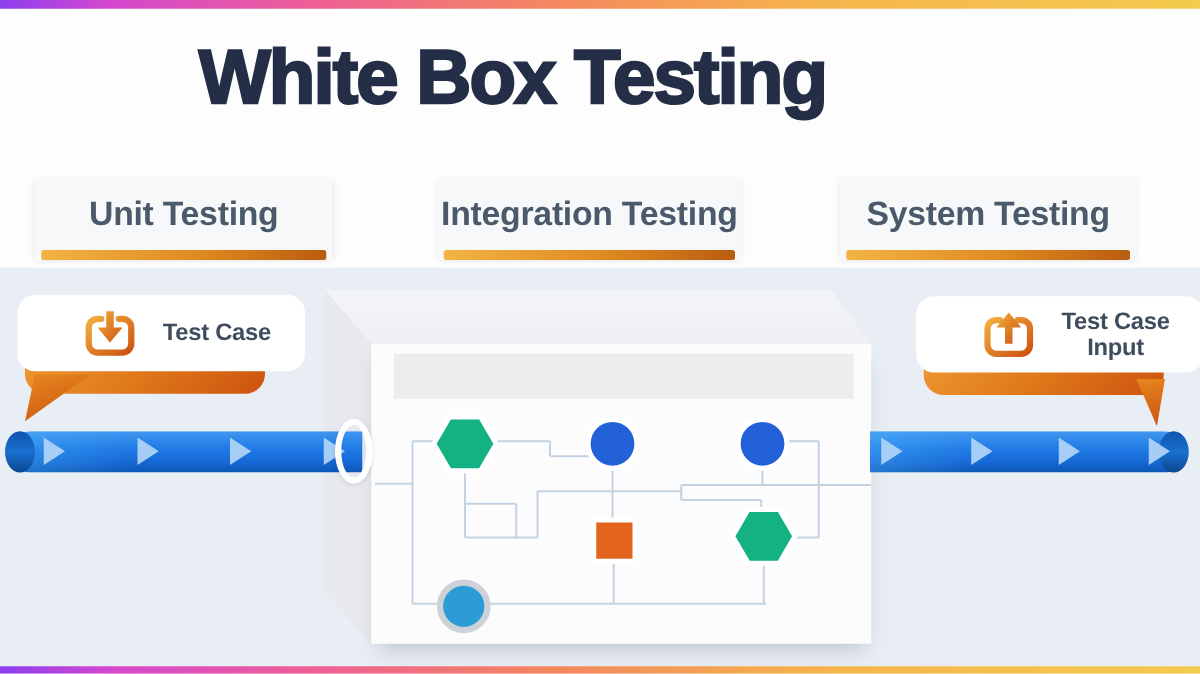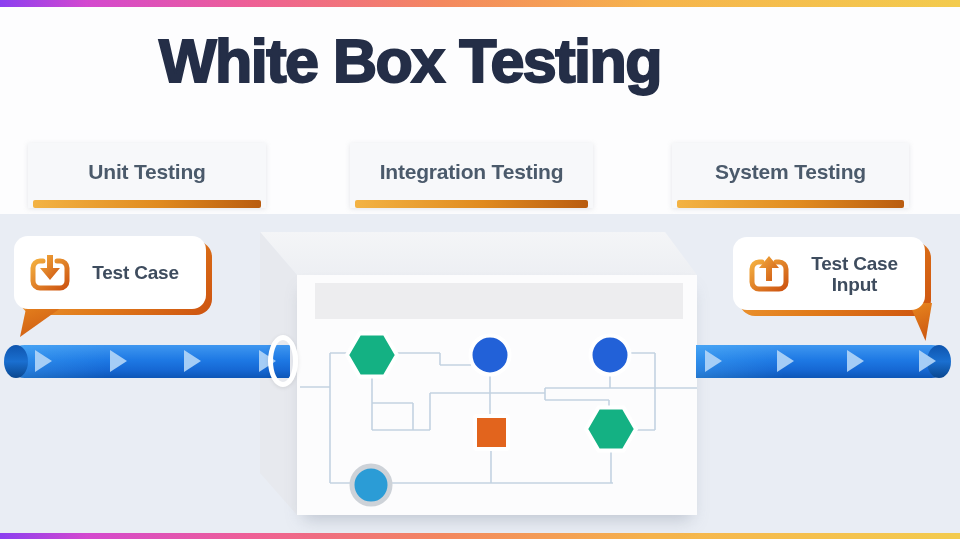--- a/index.html
+++ b/index.html
@@ -29,21 +29,21 @@
   }
 
   
   .stage{
     position:absolute;top:143px;height:65px;
     background:#f7f8fa;box-shadow:0 1px 5px rgba(140,145,160,.22);
     display:flex;flex-direction:column;
   }
   .stage .stage-label{
     flex:1;display:flex;align-items:center;justify-content:center;
-    font-size:21px;font-weight:bold;color:#4b5a6b;letter-spacing:-.2px;
+    font-size:27px;font-weight:bold;color:#4b5a6b;letter-spacing:-.2px;
   }
   .stage .stage-underline{
     height:8px;width:calc(100% - 10px);margin:0 auto;border-radius:2px;
     background:linear-gradient(90deg,#f3b344 0%,#e08a1f 55%,#b95c10 100%);
   }
   .stage.s1{left:28px;width:238px;}
   .stage.s2{left:350px;width:243px;}
   .stage.s3{left:672px;width:237px;}
 
   
@@ -98,22 +98,22 @@
     position:absolute;left:6px;top:5px;width:192px;height:74px;border-radius:16px;
     background:linear-gradient(135deg,#f2a33c 0%,#e07a1a 55%,#cd5310 100%);
   }
   .callout .co-tail{
     position:absolute;
     background:linear-gradient(160deg,#e8871f,#c95310);
   }
   .callout.input .co-tail{left:6px;top:64px;width:52px;height:37px;clip-path:polygon(15% 0,100% 0,0 100%);}
   .callout.output .co-tail{left:176px;top:66px;width:23px;height:38px;clip-path:polygon(0 0,100% 0,72% 100%);}
   .callout .co-white{
-    position:absolute;left:0;top:0;width:192px;height:73px;border-radius:14px;background:#ffffff;
-    display:flex;align-items:center;
+    position:absolute;left:0;top:0;width:192px;height:61px;border-radius:14px;background:#ffffff;
+    display:flex;align-items:center;padding-left:38px;
   }
   .co-icon{margin-left:13px;flex:0 0 auto;}
   .co-text{
     flex:1;text-align:center;font-size:19px;font-weight:bold;color:#3e4c5e;
     line-height:21px;letter-spacing:-.2px;padding-right:8px;
   }
   .callout.input{left:14px;top:236px;}
   .callout.output{left:733px;top:237px;}
 </style>
 </head>

